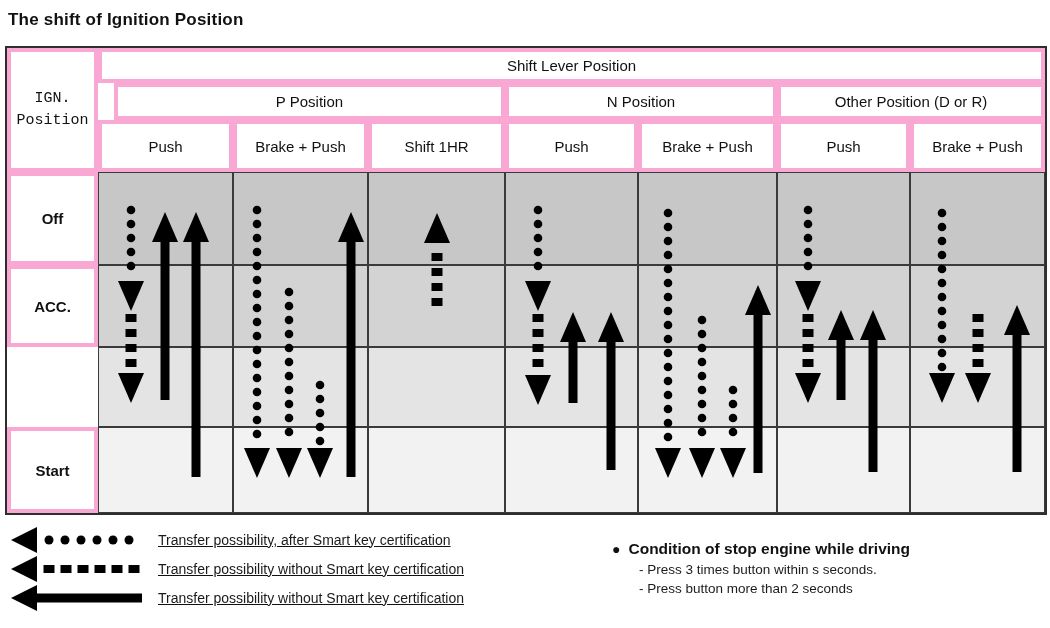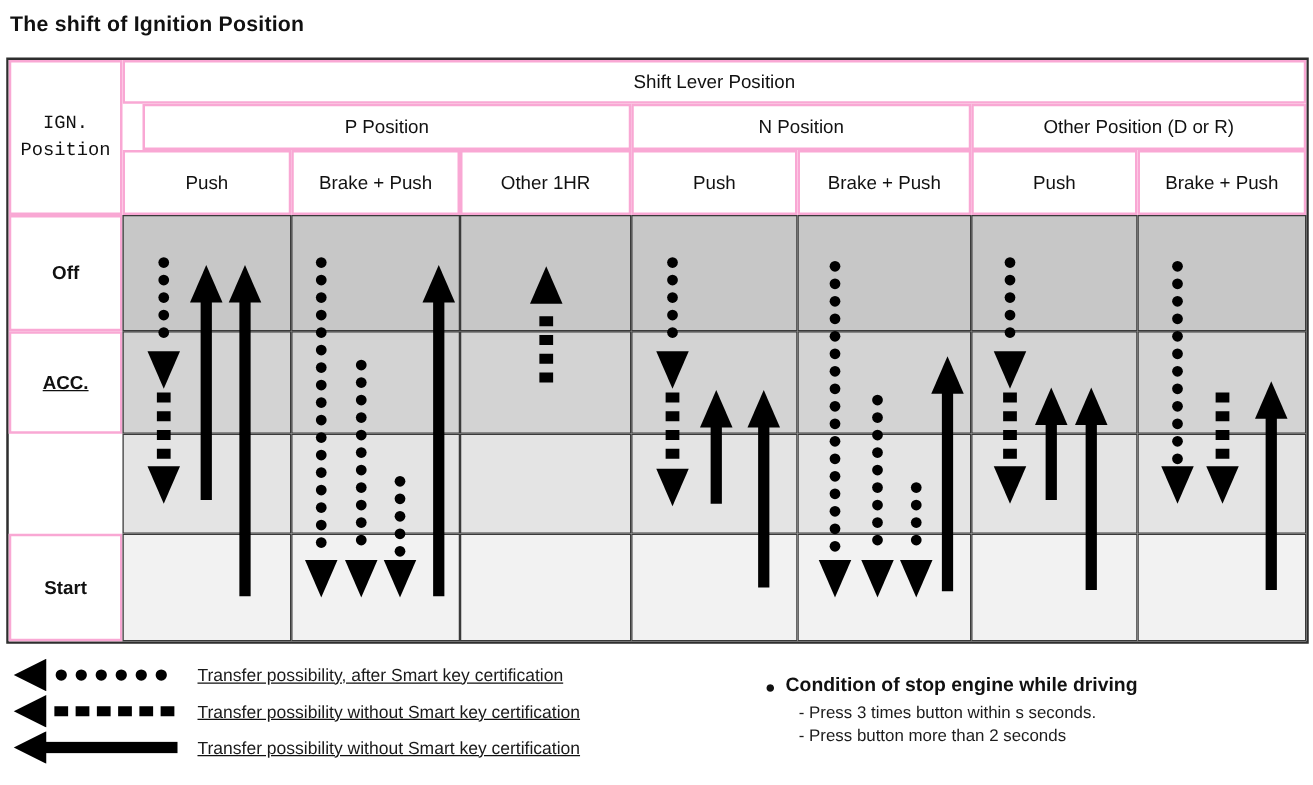--- a/index.html
+++ b/index.html
@@ -4,30 +4,30 @@
 <style>
   html,body{margin:0;padding:0;background:#fff;}
   .page{position:relative;width:1050px;height:628px;background:#ffffff;
         font-family:"Liberation Sans",sans-serif;color:#111;overflow:hidden;}
   .title{position:absolute;left:8px;top:10px;font-size:17px;font-weight:700;letter-spacing:.2px;}
 
   .tbl{position:absolute;left:5px;top:46px;display:grid;
        grid-template-columns:91px 135px 135px 137px 133px 139px 133px 135px;
        grid-template-rows:35px 37px 52px 93px 82px 80px 86px;
        border:2px solid #2e2e2e;background:#fff;}
-  .hcell{border:2px solid #f9a8d4;display:flex;align-items:center;justify-content:center;
+  .hcell{border:4px solid #f9a8d4;display:flex;align-items:center;justify-content:center;
          font-size:15px;background:#fff;text-align:center;}
   .corner{grid-column:1;grid-row:1/4;flex-direction:column;line-height:1.5;font-family:Liberation Mono, monospace;}
   .shift{grid-column:2/9;grid-row:1;}
   .g1{grid-column:2/5;grid-row:2;margin-left:16px;} .g2{grid-column:5/7;grid-row:2;} .g3{grid-column:7/9;grid-row:2;}
   .a1{grid-column:2;grid-row:3;} .a2{grid-column:3;grid-row:3;} .a3{grid-column:4;grid-row:3;}
   .a4{grid-column:5;grid-row:3;} .a5{grid-column:6;grid-row:3;} .a6{grid-column:7;grid-row:3;}
   .a7{grid-column:8;grid-row:3;}
   .rlabel{grid-column:1;font-weight:700;}
-  .r1{grid-row:4;} .r2{grid-row:5;text-decoration:underline;} .r3{grid-row:6;} .r4{grid-row:7;}
+  .r1{grid-row:4;} .r2{grid-row:5;} .r3{grid-row:6;} .r4{grid-row:7;}
   .bcell{border:1px solid #3a3a3a;}
   .tex{background-image:
     repeating-linear-gradient(90deg,rgba(0,0,0,.05) 0 1px,transparent 1px 4px),
     repeating-linear-gradient(0deg,rgba(0,0,0,.05) 0 1px,transparent 1px 4px);}
 
   #arrows{position:absolute;left:0;top:0;z-index:5;pointer-events:none;}
 
   .legend{position:absolute;left:6px;top:527px;text-decoration:underline;}
   .legend-row{display:flex;align-items:center;height:25px;margin-bottom:4px;}
   .lg-label{margin-left:10px;font-size:14px;color:#1a1a1a;white-space:nowrap;}
@@ -48,21 +48,21 @@
     <div class="hcell corner">
       <div>IGN.</div>
       <div>Position</div>
     </div>
     <div class="hcell shift">Shift Lever Position</div>
     <div class="hcell g1">P Position</div>
     <div class="hcell g2">N Position</div>
     <div class="hcell g3">Other Position (D or R)</div>
     <div class="hcell a1">Push</div>
     <div class="hcell a2">Brake + Push</div>
-    <div class="hcell a3">Other 1HR</div>
+    <div class="hcell a3">Shift 1HR</div>
     <div class="hcell a4">Push</div>
     <div class="hcell a5">Brake + Push</div>
     <div class="hcell a6">Push</div>
     <div class="hcell a7">Brake + Push</div>
     <div class="hcell rlabel r1">Off</div>
     <div class="hcell rlabel r2">ACC.</div>
     <div class="hcell rlabel r4">Start</div>
   <div class="bcell" style="background: rgb(199, 199, 199); grid-area: 4 / 2;"></div>
       <div class="bcell" style="background: rgb(199, 199, 199); grid-area: 4 / 3;"></div>
       <div class="bcell" style="background: rgb(199, 199, 199); grid-area: 4 / 4;"></div>

